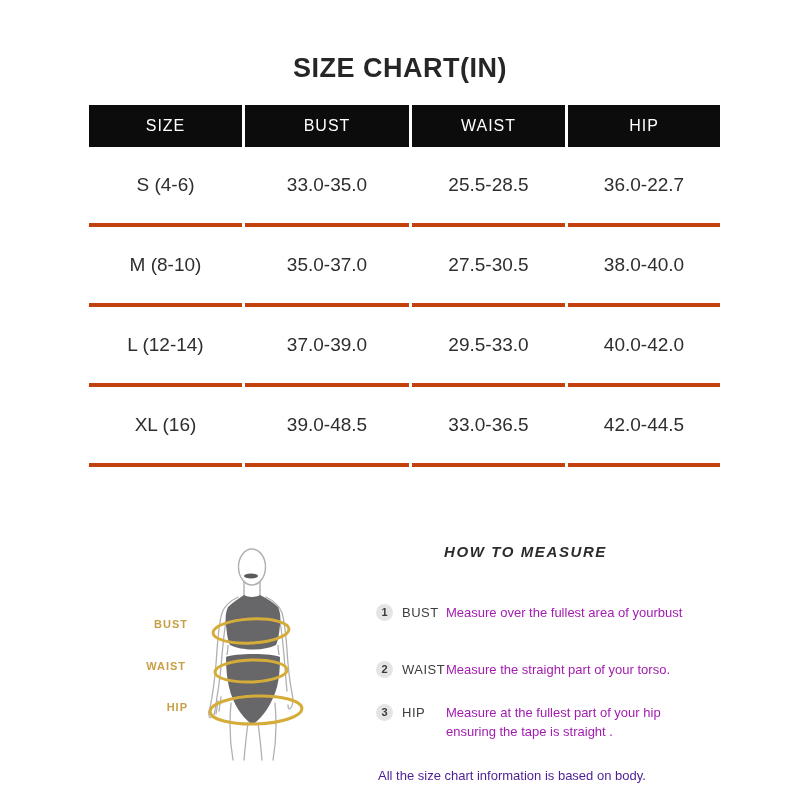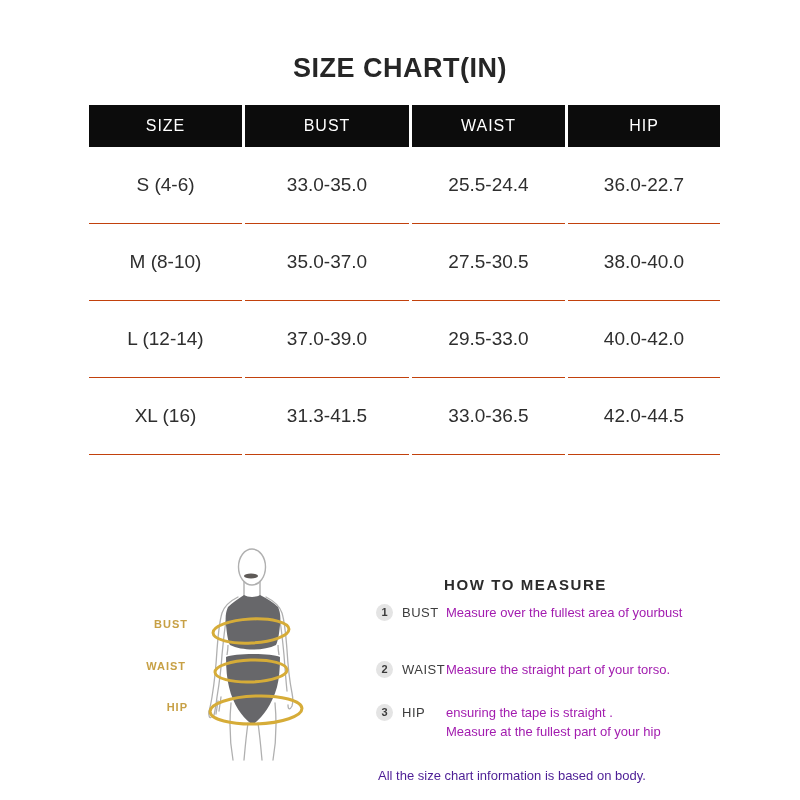--- a/index.html
+++ b/index.html
@@ -16,36 +16,36 @@
   .size-table{
     position:absolute;left:86px;top:105px;
     border-collapse:separate;border-spacing:3px 0;
   }
   .size-table th{
     background:#0c0c0c;color:#ffffff;height:40px;
     font-size:16px;font-weight:normal;letter-spacing:1px;text-align:center;vertical-align:middle;
   }
   .size-table td{
     height:74px;text-align:center;vertical-align:middle;
-    font-size:19px;color:#2e2e2e;border-bottom:1px solid #c2410c;
+    font-size:19px;color:#2e2e2e;border-bottom:4px solid #c2410c;
   }
   .col-size{width:151px;} .col-bust{width:162px;} .col-waist{width:151px;} .col-hip{width:150px;}
   
   .fig-label{
     position:absolute;width:50px;text-align:right;
     font-size:11px;font-weight:bold;letter-spacing:1px;color:#c7a045;
   }
   .fig-label.bust{left:138px;top:618px;}
   .fig-label.waist{left:136px;top:660px;}
   .fig-label.hip{left:138px;top:701px;}
   .figure-svg{position:absolute;left:190px;top:545px;}
   
   .htm-title{
-    position:absolute;left:444px;top:576px;
-    font-size:15px;font-weight:bold;letter-spacing:1.6px;color:#2b2b2b;
+    position:absolute;left:444px;top:543px;
+    font-size:15px;font-weight:bold;letter-spacing:1.6px;color:#2b2b2b;font-style:italic;
   }
   .htm-item{position:absolute;left:376px;width:382px;display:flex;align-items:flex-start;}
   .htm-item.i1{top:603px;} .htm-item.i2{top:660px;} .htm-item.i3{top:703px;}
   .htm-badge{
     flex:0 0 auto;width:17px;height:17px;margin:1px 9px 0 0;border-radius:50%;
     background:#e4e4e4;color:#3b3b3b;font-size:11px;font-weight:bold;
     line-height:17px;text-align:center;
   }
   .htm-label{flex:0 0 44px;font-size:13px;letter-spacing:0.5px;color:#3d3d3d;line-height:19px;}
   .htm-desc{flex:1;font-size:13px;color:#a21caf;line-height:19px;}
@@ -64,38 +64,38 @@
         <th class="col-size">SIZE</th>
         <th class="col-bust">BUST</th>
         <th class="col-waist">WAIST</th>
         <th class="col-hip">HIP</th>
       </tr>
     </thead>
     <tbody>
       <tr>
         <td>S (4-6)</td>
         <td>33.0-35.0</td>
-        <td>25.5-24.4</td>
+        <td>25.5-28.5</td>
         <td>36.0-22.7</td>
       </tr>
       <tr>
         <td>M (8-10)</td>
         <td>35.0-37.0</td>
         <td>27.5-30.5</td>
         <td>38.0-40.0</td>
       </tr>
       <tr>
         <td>L (12-14)</td>
         <td>37.0-39.0</td>
         <td>29.5-33.0</td>
         <td>40.0-42.0</td>
       </tr>
       <tr>
         <td>XL (16)</td>
-        <td>31.3-41.5</td>
+        <td>39.0-48.5</td>
         <td>33.0-36.5</td>
         <td>42.0-44.5</td>
       </tr>
     </tbody>
   </table>
 
   <div class="fig-label bust">BUST</div>
   <div class="fig-label waist">WAIST</div>
   <div class="fig-label hip">HIP</div>
 
@@ -138,20 +138,20 @@
     <div class="htm-desc">
       <div>Measure the straight part of your torso.</div>
       <div></div>
     </div>
   </div>
 
   <div class="htm-item i3">
     <div class="htm-badge">3</div>
     <div class="htm-label">HIP</div>
     <div class="htm-desc">
+      <div>Measure at the fullest part of your hip</div>
       <div>ensuring the tape is straight .</div>
-      <div>Measure at the fullest part of your hip</div>
     </div>
   </div>
 
   <div class="footnote">All the size chart information is based on body.</div>
 
 </div>
 
 </body></html>

